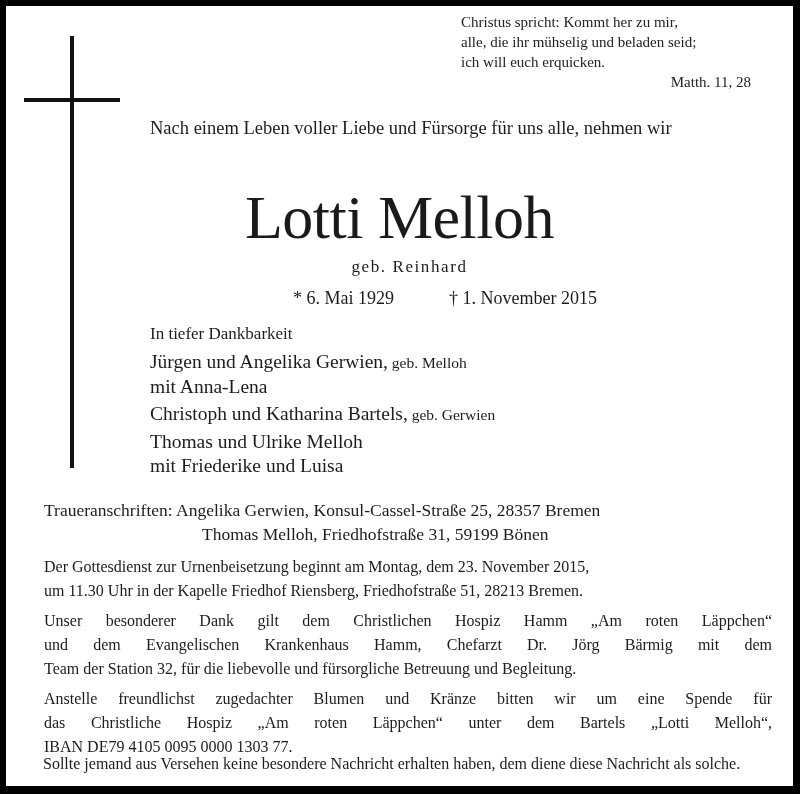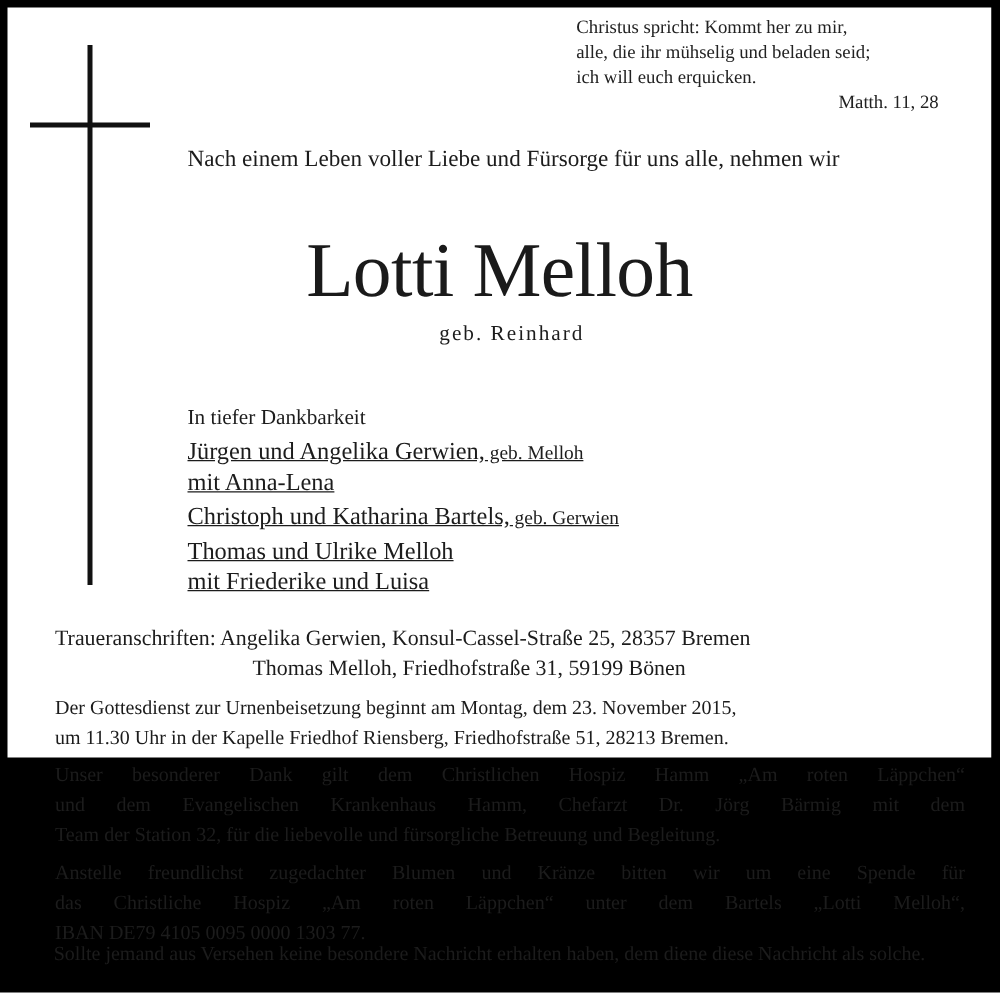--- a/index.html
+++ b/index.html
@@ -3,21 +3,21 @@
   <meta charset="utf-8">
   <style>
     html, body { margin: 0; padding: 0; }
     body {
       width: 800px; height: 794px; background: #000;
       position: relative; overflow: hidden;
       font-family: "Liberation Serif", "DejaVu Serif", serif;
       color: #1c1c1c;
     }
     .page {
-      position: absolute; left: 6px; top: 6px; width: 787px; height: 600px;
+      position: absolute; left: 6px; top: 6px; width: 787px; height: 780px;
       background: #ffffff;
     }
     .abs { position: absolute; white-space: nowrap; }
     .cross-v { position: absolute; left: 64px; top: 30px; width: 4px; height: 432px; background: #111; }
     .cross-h { position: absolute; left: 18px; top: 92px; width: 96px; height: 4px; background: #111; }
 
     .verse { right: 22px; top: 6px; width: 310px; font-size: 15px; line-height: 20px; color: #222; }
     .verse .line { display: block; }
     .verse .ref { display: block; text-align: right; padding-right: 20px; }
 
@@ -25,21 +25,21 @@
     .intro span { display: block; }
 
     .name { left: 0; width: 787px; top: 176px; text-align: center; font-size: 62px; line-height: 70px; letter-spacing: -0.5px; color: #1a1a1a; }
     .maiden { left: 0; width: 787px; top: 250px; text-align: center; font-size: 17px; line-height: 22px; letter-spacing: 1.6px; padding-left: 20px; box-sizing: border-box; }
     .dates { top: 280px; left: 287px; font-size: 18px; line-height: 24px; }
     .dates .birth { display: inline-block; width: 156px; }
 
     .mourners { left: 144px; top: 316px; }
     .mourners .thanks { display: block; font-size: 17px; line-height: 24px; margin-bottom: 4px; }
     .mourners .grp { display: block; margin-bottom: 3px; }
-    .mourners .ln { display: block; font-size: 19.5px; line-height: 24px; text-decoration: underline; }
+    .mourners .ln { display: block; font-size: 19.5px; line-height: 24px; }
     .mourners .small { font-size: 15.5px; }
 
     .addresses { left: 38px; top: 492px; font-size: 17.5px; line-height: 24px; font-family: Liberation Serif, serif; }
     .addresses .row { display: block; }
     .addresses .indent { padding-left: 158px; }
 
     .para { left: 38px; font-size: 16px; line-height: 24px; width: 728px; }
     .para span { display: block; }
     .para .just { text-align: justify; text-align-last: justify; }
     .p1 { top: 549px; }
@@ -64,20 +64,23 @@
     <span class="line">ich will euch erquicken.</span>
     <span class="ref">Matth. 11, 28</span>
   </div>
 
   <div class="abs intro">
     <span>Nach einem Leben voller Liebe und Fürsorge für uns alle, nehmen wir</span>
   </div>
 
   <div class="abs name">Lotti Melloh</div>
   <div class="abs maiden">geb. Reinhard</div>
+  <div class="abs dates">
+    <span class="birth">* 6. Mai 1929</span><span>† 1. November 2015</span>
+  </div>
 
   <div class="abs mourners">
     <span class="thanks">In tiefer Dankbarkeit</span>
     <div class="grp">
       <span class="ln"><span>Jürgen und Angelika Gerwien,</span><span class="small"> geb. Melloh</span></span>
       <span class="ln">mit Anna-Lena</span>
     </div>
     <div class="grp">
       <span class="ln"><span>Christoph und Katharina Bartels,</span><span class="small"> geb. Gerwien</span></span>
     </div>

